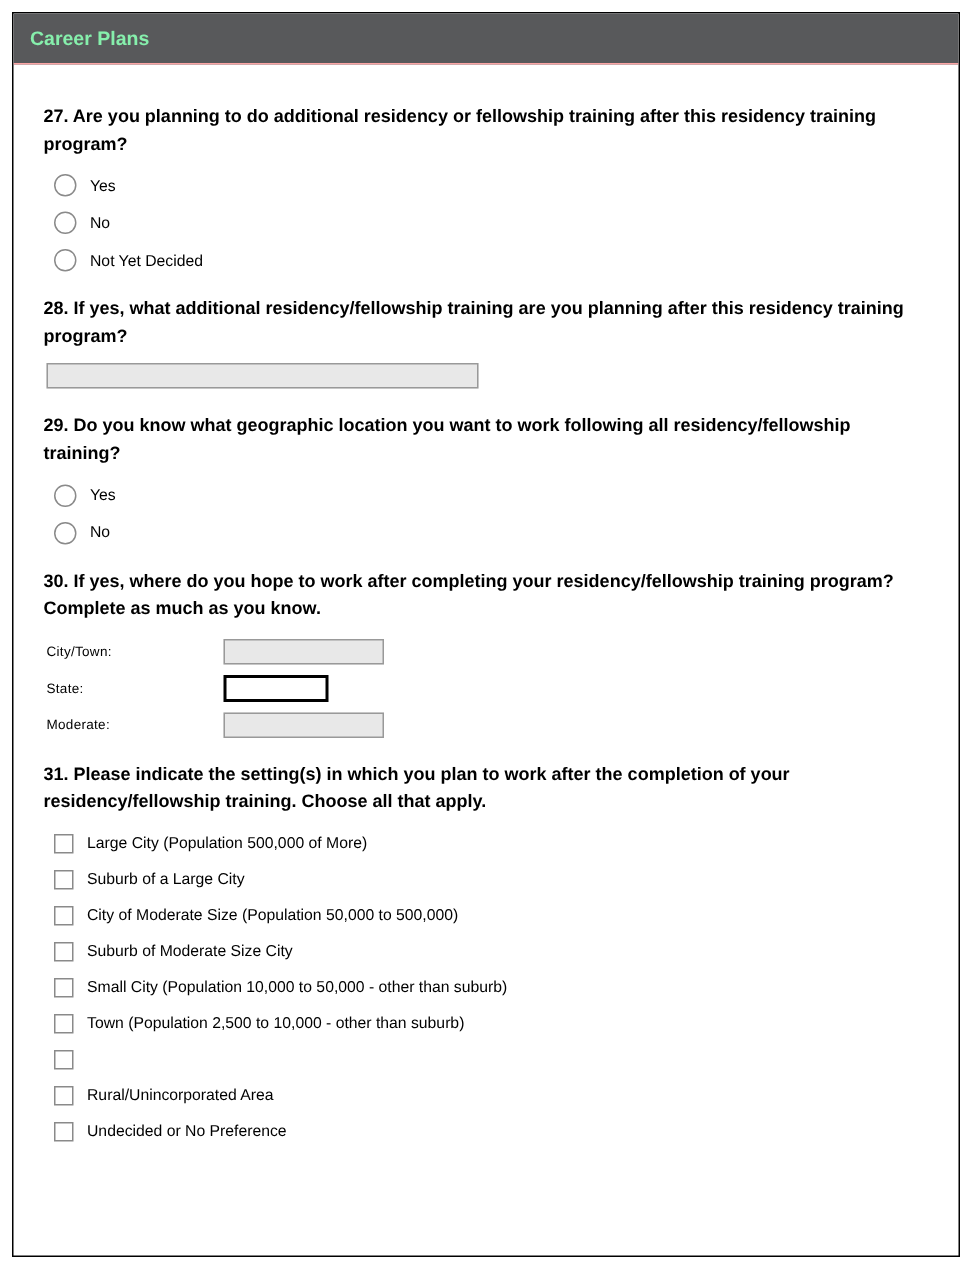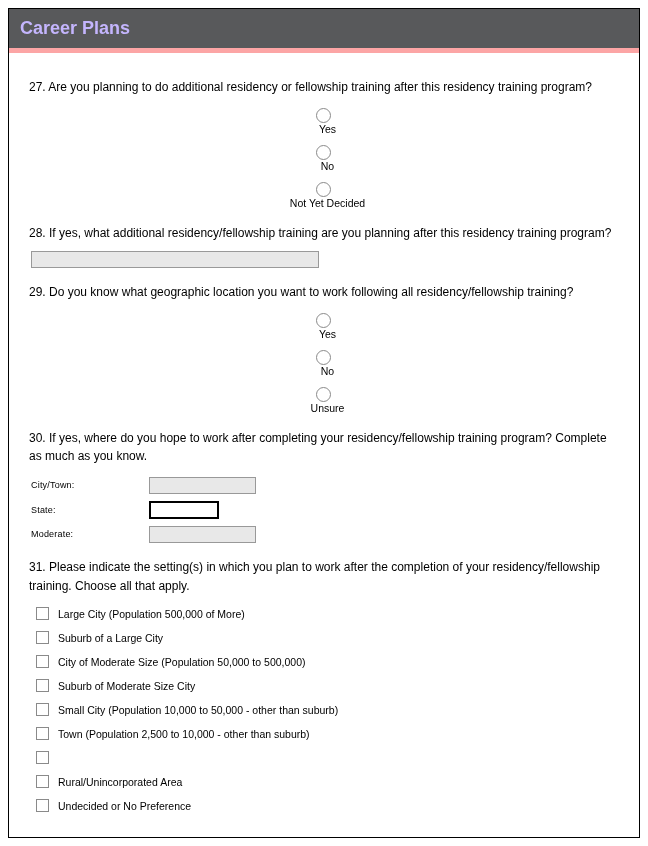--- a/index.html
+++ b/index.html
@@ -15,43 +15,42 @@
     left: 8px;
     top: 8px;
     width: 632px;
     height: 830px;
     border: 1px solid #000;
     background: #fff;
     overflow: hidden;
   }
   .header {
     background: #58595b;
-    color: #c4b5fd;
+    color: #86efac;
     font-weight: bold;
-    font-size: 18px;
+    font-size: 13px;
     padding: 9px 11px;
-    border-bottom: 5px solid #fca5a5;
+    border-bottom: 1px solid #fca5a5;
   }
   .content {
     padding: 10px 20px 0 20px;
   }
   .q-text {
-    font-weight: normal;
+    font-weight: bold;
     font-size: 12px;
     line-height: 1.55;
     max-width: 588px;
     margin-top: 15px;
   }
   .radio-group { margin: 11px 0 2px 7px; }
   .radio-row {
     display: flex;
     align-items: center;
     margin: 10px 0;
     cursor: pointer;
-    flex-direction: column;
   }
   .radio {
     width: 15px;
     height: 15px;
     border: 1px solid #8a8a8a;
     border-radius: 50%;
     background: #fff;
     margin-right: 9px;
     flex: none;
   }
@@ -137,24 +136,20 @@
       <div class="q-text">29. Do you know what geographic location you want to work following all residency/fellowship training?</div>
       <div class="radio-group">
         <div class="radio-row">
           <span class="radio"></span>
           <span class="opt-label">Yes</span>
         </div>
         <div class="radio-row">
           <span class="radio"></span>
           <span class="opt-label">No</span>
         </div>
-        <div class="radio-row">
-          <span class="radio"></span>
-          <span class="opt-label">Unsure</span>
-        </div>
       </div>
     </div>
 
     <div>
       <div class="q-text">30. If yes, where do you hope to work after completing your residency/fellowship training program? Complete as much as you know.</div>
       <div class="fields">
         <div class="field-row">
           <span class="field-label">City/Town:</span>
           <input type="text" class="text-input city-input" value="" style="">
         </div>

